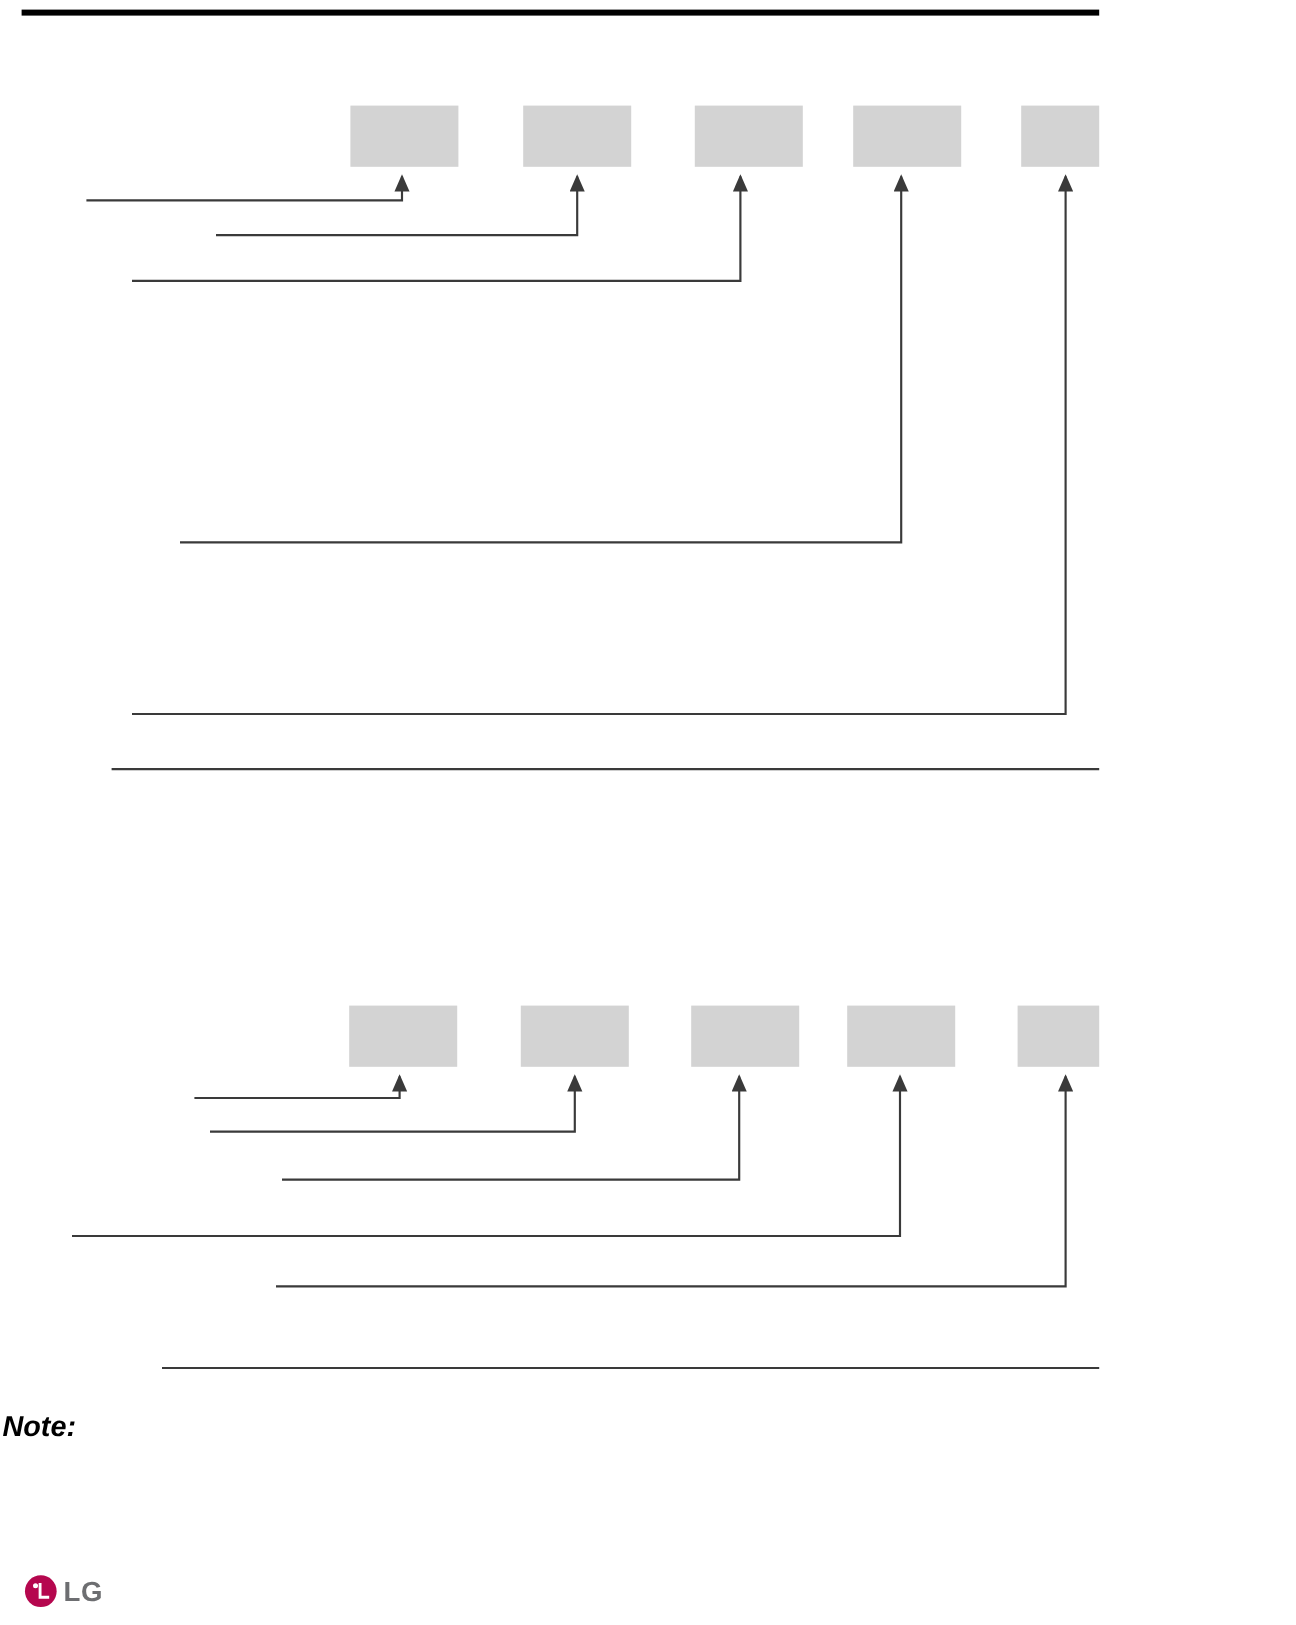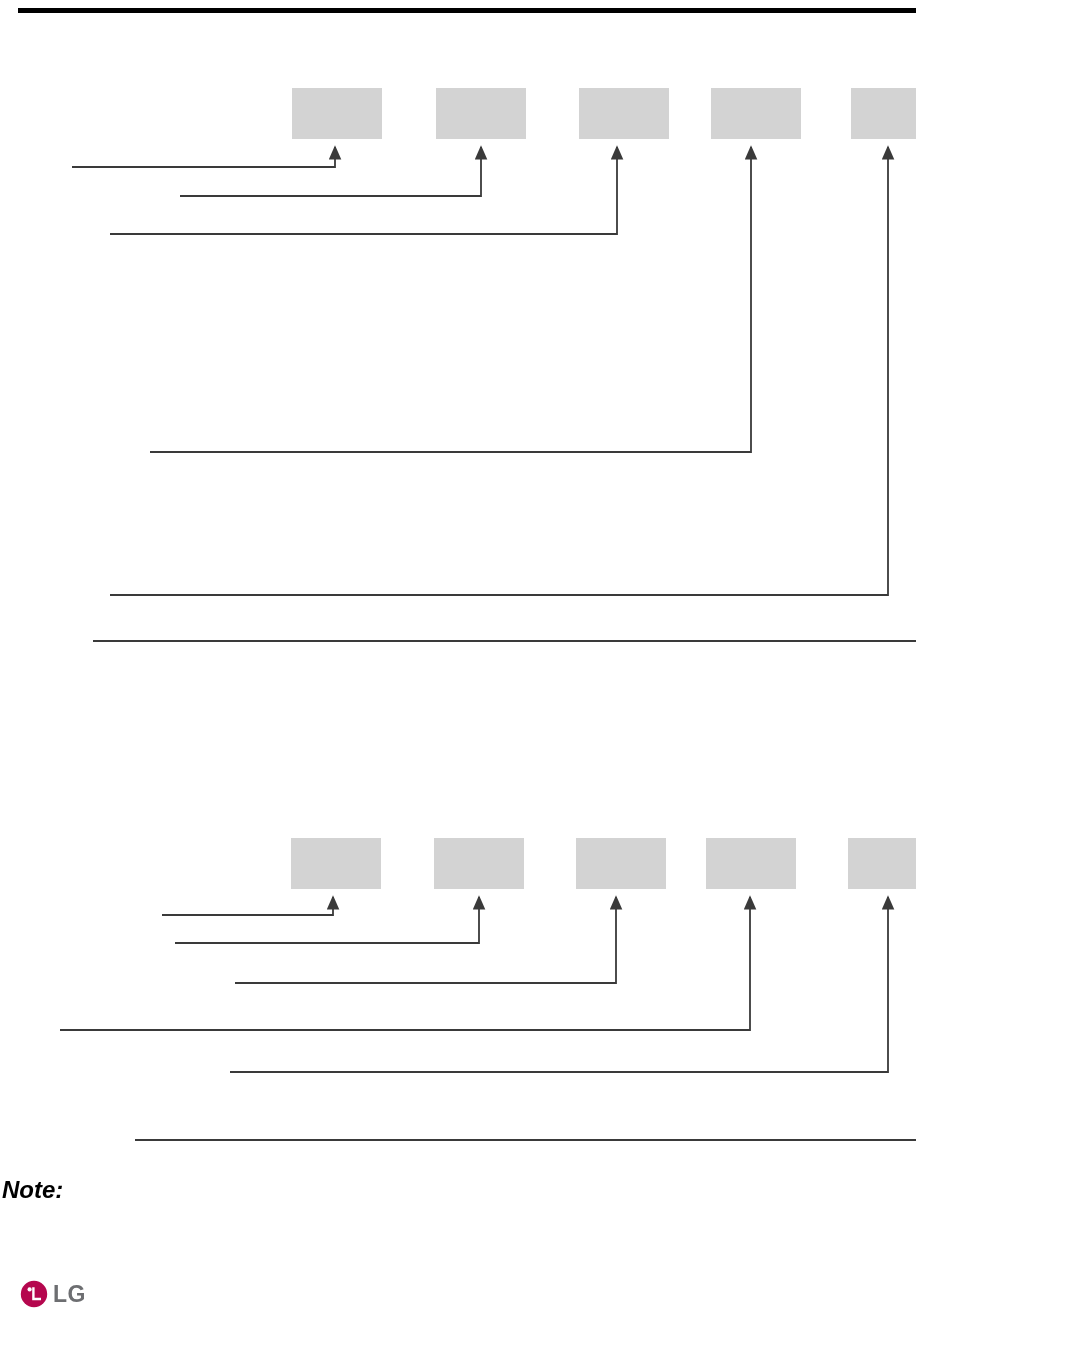--- a/index.html
+++ b/index.html
@@ -48,21 +48,21 @@
     left: 2px;
     top: 1176px;
     font-size: 24px;
     font-weight: bold;
     font-style: italic;
     color: #000000;
   }
   .logo {
     position: absolute;
     left: 20px;
-    top: 1280px;
+    top: 1312px;
     display: flex;
     align-items: center;
     gap: 5px;
   }
   .logo-text {
     font-size: 23px;
     font-weight: bold;
     color: var(--logo-text-color, #6d6e71);
     letter-spacing: 0.5px;
   }

